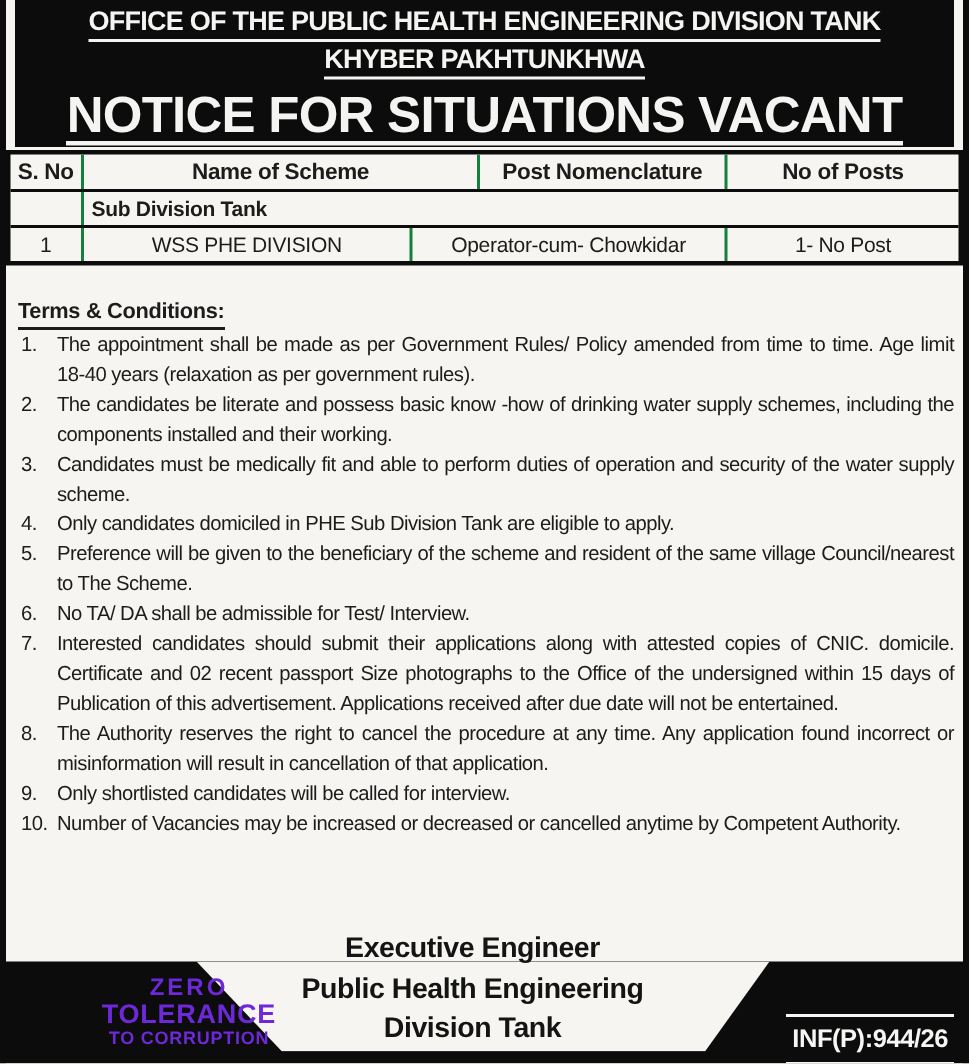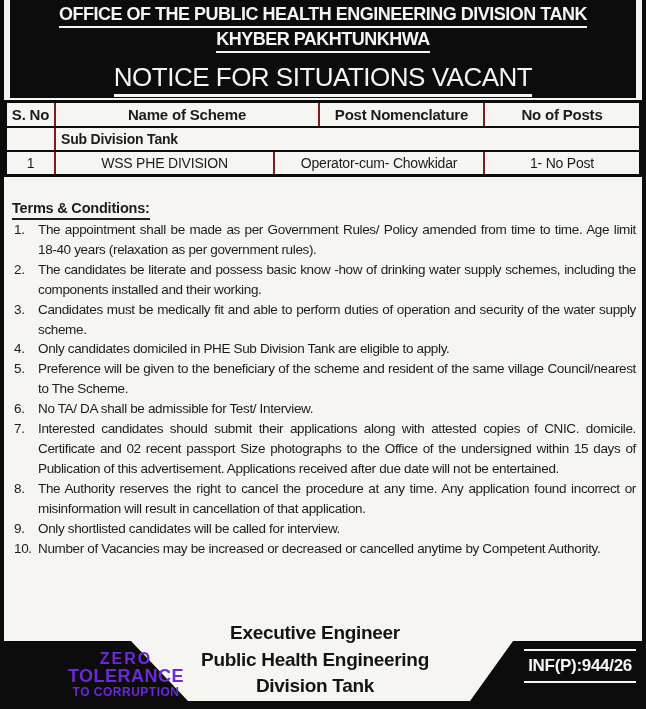--- a/index.html
+++ b/index.html
@@ -27,22 +27,22 @@
   }
   .org-line{
     font-weight:bold;
     font-size:18px;
     letter-spacing:-0.5px;
     line-height:22px;
   }
   .org-line span{display:inline-block;border-bottom:2px solid #f4f4f2;padding-bottom:1px;}
   .notice-line{
     margin-top:9px;
-    font-weight:normal;
-    font-size:26px;
+    font-weight:bold;
+    font-size:34px;
     letter-spacing:-0.5px;
     line-height:30px;
   }
   .notice-line span{display:inline-block;border-bottom:3px solid #f4f4f2;padding-bottom:2px;}
   
   .intro-box{
     margin:5px 0 0 0;
     border:2px solid #0c0c0c;
     padding:2px 7px 3px 7px;
     font-size:13.2px;
@@ -53,21 +53,21 @@
   
   .vtable{
     margin-top:2px;
     border:3px solid #0c0c0c;
   }
   .vrow{display:grid;}
   .vrow.hdr{grid-template-columns:49px 264px 165px 1fr;border-bottom:2px solid #0c0c0c;}
   .vrow.grp{grid-template-columns:49px 1fr;border-bottom:2px solid #0c0c0c;}
   .vrow.dat{grid-template-columns:49px 219px 210px 1fr;}
   .vcell{
-    border-right:2px solid #7f1d1d;
+    border-right:2px solid #15803d;
     display:flex;align-items:center;justify-content:center;
     height:22px;
     font-size:14px;
     letter-spacing:-0.2px;
   }
   .vrow .vcell:last-child{border-right:none;}
   .vcell.h{font-weight:bold;font-size:15px;height:23px;}
   .vcell.left{justify-content:flex-start;padding-left:5px;font-weight:bold;}
   
   .terms{padding:21px 6px 0 8px;}
@@ -92,21 +92,21 @@
     font-size:19px;line-height:26.5px;letter-spacing:-0.3px;white-space:nowrap;
   }
   .zero-badge{
     position:absolute;left:46px;top:31px;width:160px;text-align:center;
     color:#6d28d9;font-weight:bold;
   }
   .zb1{font-size:16px;line-height:16px;letter-spacing:2px;}
   .zb2{font-size:18px;line-height:18px;letter-spacing:0.5px;}
   .zb3{font-size:12px;line-height:14px;letter-spacing:0.5px;}
   .inf-badge{
-    position:absolute;right:10px;top:29px;
+    position:absolute;right:10px;top:56px;
     color:#f6f6f4;font-weight:bold;font-size:17px;letter-spacing:-0.3px;
     border-top:2px solid #f6f6f4;border-bottom:2px solid #f6f6f4;
     padding:5px 4px;
   }
 </style>
 </head>
 <body>
 
 <div class="page">
 

